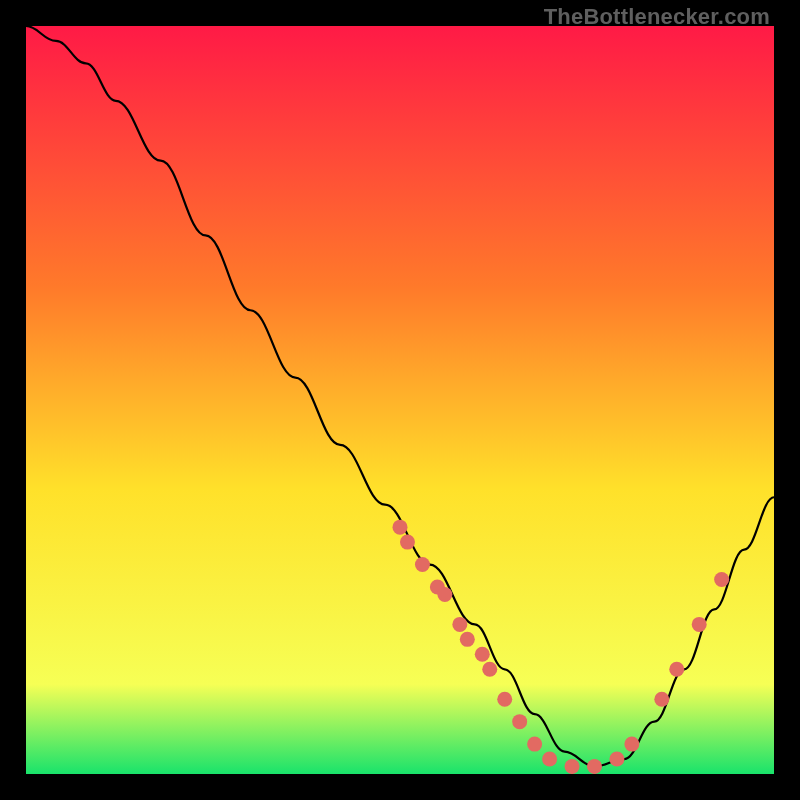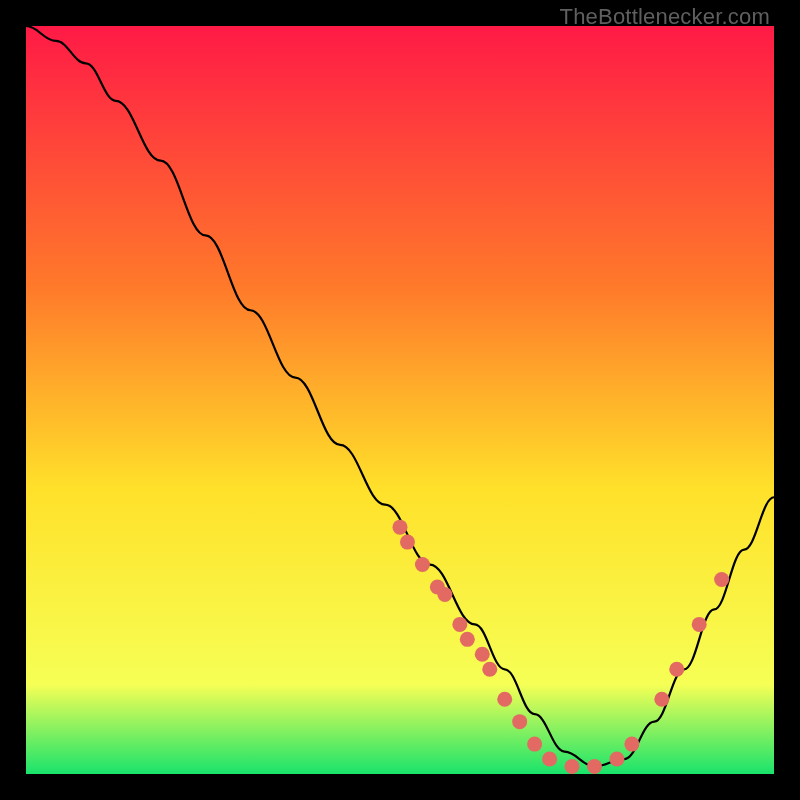--- a/index.html
+++ b/index.html
@@ -24,21 +24,21 @@
     left: 0;
     top: 0;
     width: 748px;
     height: 748px;
   }
   .watermark {
     position: absolute;
     top: 4px;
     right: 30px;
     font-size: 22px;
-    font-weight: 400;
+    font-weight: 700;
     color: #5f5f5f;
     letter-spacing: 0.2px;
   }
 </style>
 </head>
 <body>
 
 <div class="frame">
   <svg class="plot-area" viewBox="0 0 748 748">
     <defs>

